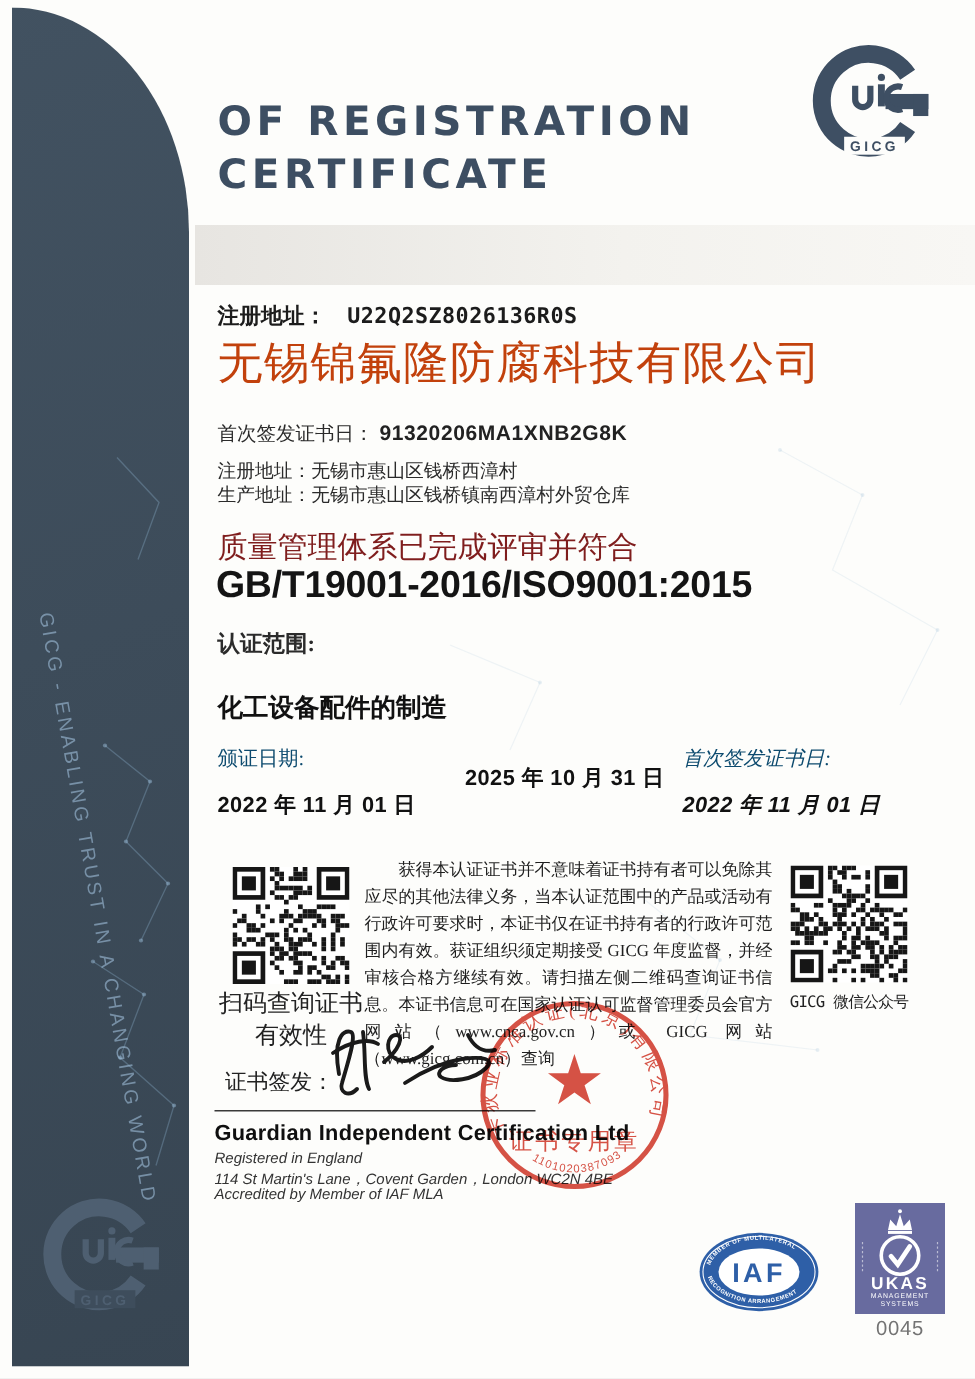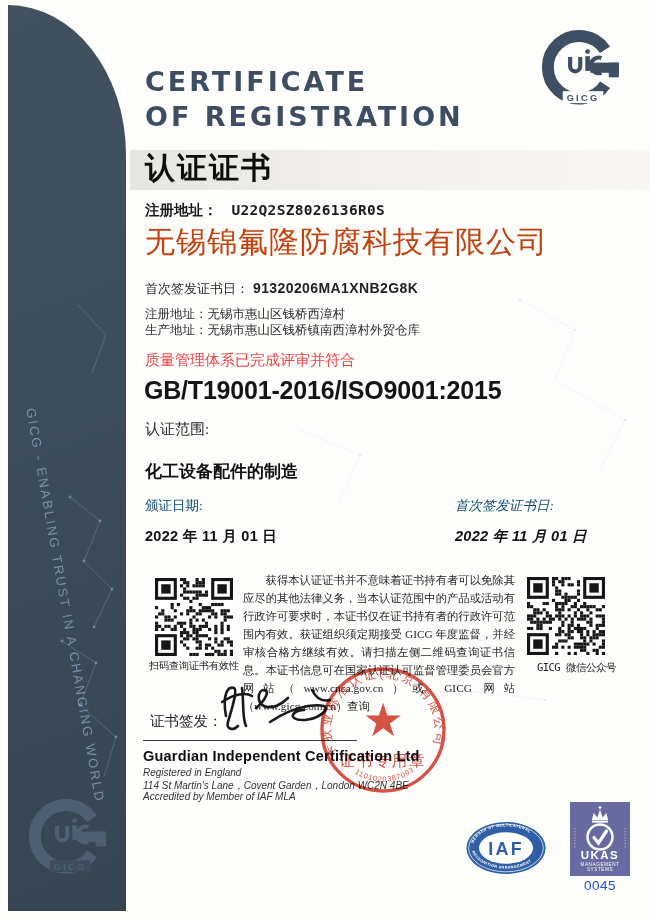--- a/index.html
+++ b/index.html
@@ -21,51 +21,51 @@
   .certno{left:145px;top:201px;font-size:14.5px;font-weight:700;}
   .certno .num{font-family:"DejaVu Sans Mono",monospace;font-size:14.5px;margin-left:14px;letter-spacing:.3px;}
   
   .company{left:145px;top:222px;font-size:30px;font-weight:500;color:#c2410c;
            font-family:"Liberation Serif",serif;letter-spacing:1px;}
   .serifline{font-family:"Liberation Serif",serif;color:#2b2b2b;}
   .credit{left:145px;top:280px;font-size:13px;}
   .credit .code{font-family:"Liberation Sans",sans-serif;font-weight:700;font-size:14px;color:#222;margin-left:4px;letter-spacing:.4px;}
   .addr1{left:145px;top:306px;font-size:12.5px;}
   .addr2{left:145px;top:322px;font-size:12.5px;}
-  .statement{left:145px;top:351px;font-size:15px;color:#ef4444;}
+  .statement{left:145px;top:351px;font-size:20px;color:#7f1d1d;}
   .standard{left:144px;top:376px;font-size:25px;font-weight:700;letter-spacing:-.2px;color:#141414;}
-  .scope-label{left:145px;top:420px;font-size:15px;}
+  .scope-label{left:145px;top:420px;font-size:15px;font-weight:bold;}
   .scope{left:145px;top:460px;font-size:17px;font-weight:700;color:#111;}
   
   .date-col{top:497px;}
   .date-col .lab{font-family:"Liberation Serif",serif;font-size:13.5px;color:#0c4a6e;}
   .date-col .val{margin-top:12px;font-size:14.5px;font-weight:700;color:#111;letter-spacing:.3px;}
   .dc1{left:145px;} .dc2{left:310px;} .dc3{left:455px;font-style:italic;}
   
   .qr{width:78px;height:78px;background:#fff;}
   .qr-left{left:155px;top:578px;}
   .qr-right{left:527px;top:577px;}
-  .qr-cap-left{left:142px;top:659px;width:104px;text-align:center;font-size:10px;
+  .qr-cap-left{left:142px;top:659px;width:104px;text-align:center;font-size:16px;
                font-family:"Liberation Serif",serif;color:#222;}
-  .qr-cap-right{left:516px;top:661px;width:100px;text-align:right;font-size:10.5px;color:#222;
+  .qr-cap-right{left:516px;top:661px;width:100px;text-align:center;font-size:10.5px;color:#222;
                 font-family:"DejaVu Sans Mono",monospace;letter-spacing:-.5px;}
   .verify-text{left:243px;top:571px;width:272px;font-family:"Liberation Serif",serif;
                font-size:11.3px;line-height:1.6;text-align:justify;text-indent:2em;color:#1f1f1f;}
   
   .sign-label{left:150px;top:712px;font-size:14.5px;font-family:"Liberation Serif",serif;color:#222;}
   .signature{left:212px;top:678px;}
   .sign-line{left:143px;top:740px;width:214px;height:1px;background:#3a3a3a;}
   .issuer{left:143px;top:748px;font-size:14.5px;font-weight:700;color:#0f0f0f;letter-spacing:.2px;}
   .foot-it{font-style:italic;font-size:10px;color:#333;}
   .foot1{left:143px;top:767px;} .foot2{left:143px;top:779px;} .foot3{left:143px;top:791px;}
   .stamp{left:303px;top:650px;mix-blend-mode:multiply;opacity:.88;}
   
   .iaf{left:461px;top:817px;}
   .ukas{left:570px;top:802px;}
-  .ukas-num{left:570px;top:878px;width:60px;text-align:center;font-size:13.5px;color:#1d4ed8;letter-spacing:.5px;}
+  .ukas-num{left:570px;top:878px;width:60px;text-align:center;font-size:13.5px;color:#737373;letter-spacing:.5px;}
   .deco{left:0;top:0;pointer-events:none;}
 </style>
 </head>
 <body>
 
 <div class="page">
 
   <div class="abs sidebar">
     <svg class="abs deco" width="118" height="906">
       <g stroke="rgba(150,190,220,.30)" fill="none" stroke-width=".9">
@@ -121,25 +121,24 @@
     <rect x="78" y="42" width="11" height="16" fill="#3e4f63"></rect>
     <path d="M36,36 v10 a5.5,5.5 0 0 0 11,0 v-10" fill="none" stroke="#3e4f63" stroke-width="4.5"></path>
     <circle cx="55" cy="30" r="2.6" fill="#3e4f63"></circle>
       <rect x="52.5" y="35" width="5" height="16" fill="#3e4f63"></rect>
     <path d="M70,37 A 8.5,8.5 0 1 0 70,53" fill="none" stroke="#3e4f63" stroke-width="4.5"></path>
     <rect x="28" y="73" width="44" height="13" fill="#fdfdfb"></rect>
     <text x="50" y="83.5" text-anchor="middle" font-size="10" font-weight="bold" letter-spacing="2.5" fill="#3e4f63">GICG</text>
   </svg>
 
   <div class="abs title">
+    <div>OF REGISTRATION</div>
     <div>CERTIFICATE</div>
-    <div>OF REGISTRATION</div>
   </div>
   <div class="abs cn-bar"></div>
-  <div class="abs cn-title">认证证书</div>
 
   <div class="abs certno">
     <span>注册地址：</span><span class="num">U22Q2SZ8026136R0S</span>
   </div>
 
   <div class="abs company">无锡锦氟隆防腐科技有限公司</div>
 
   <div class="abs credit serifline">
     <span>首次签发证书日：</span><span class="code">91320206MA1XNB2G8K</span>
   </div>
@@ -153,20 +152,21 @@
   <div class="abs statement serifline">质量管理体系已完成评审并符合</div>
   <div class="abs standard">GB/T19001-2016/ISO9001:2015</div>
   <div class="abs scope-label serifline">认证范围:</div>
   <div class="abs scope">化工设备配件的制造</div>
 
   <div class="abs date-col dc1">
     <div class="lab">颁证日期:</div>
     <div class="val">2022 年 11 月 01 日</div>
   </div>
   <div class="abs date-col dc2">
+    <div class="val">2025 年 10 月 31 日</div>
   </div>
   <div class="abs date-col dc3">
     <div class="lab">首次签发证书日:</div>
     <div class="val">2022 年 11 月 01 日</div>
   </div>
 
   <div class="abs qr qr-left"><svg width="78" height="78" viewBox="0 0 77.5 77.5" xmlns="http://www.w3.org/2000/svg">
         <rect x="24.8" y="0" width="3.1" height="3.1" fill="#161616"></rect>
         <rect x="27.900000000000002" y="0" width="3.1" height="3.1" fill="#161616"></rect>
         <rect x="40.300000000000004" y="0" width="3.1" height="3.1" fill="#161616"></rect>

